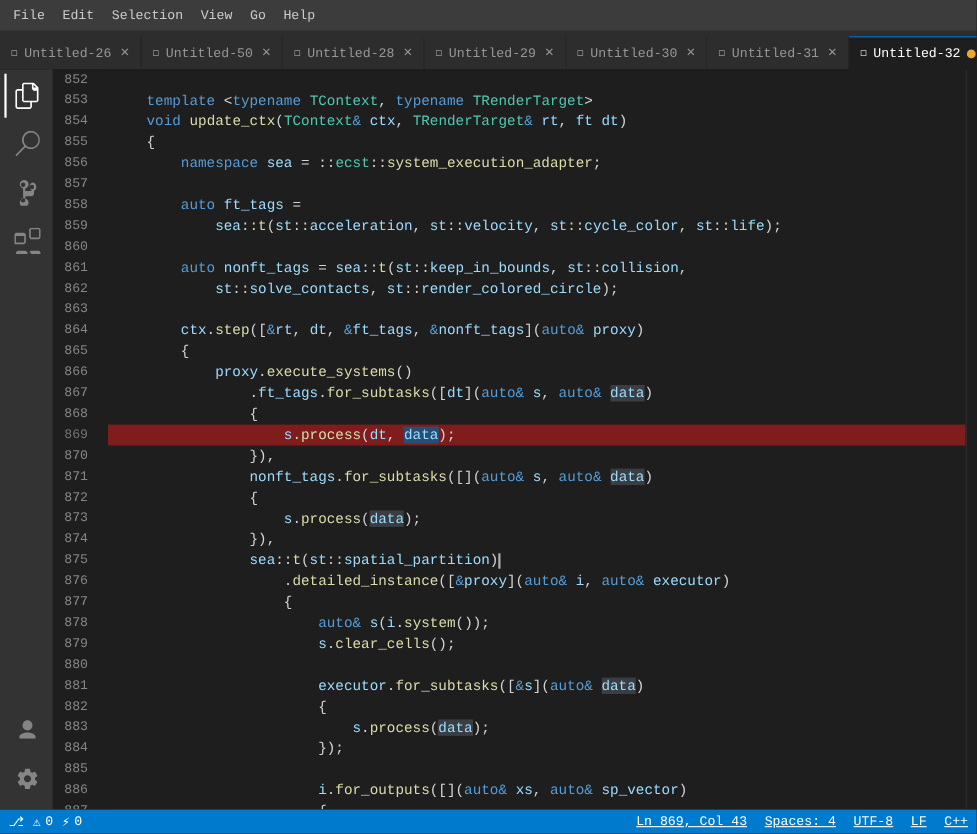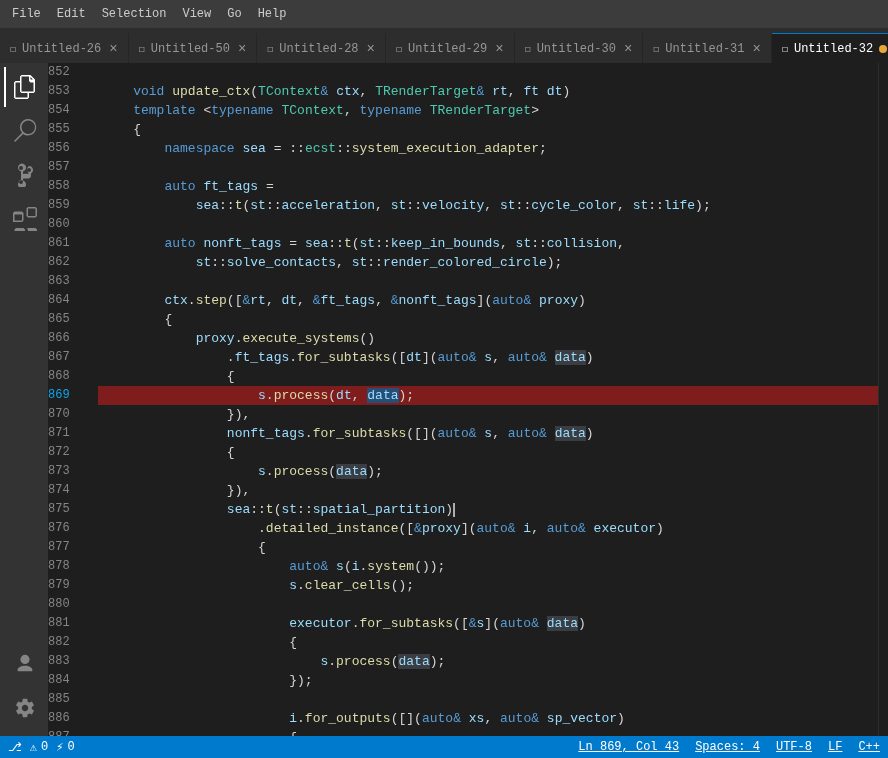--- a/index.html
+++ b/index.html
@@ -131,36 +131,36 @@
     }
     .code-content {
       flex: 1;
       overflow: hidden;
       display: flex;
     }
     .line-numbers {
       width: 50px;
       background: #1e1e1e;
       padding-right: 8px;
-      text-align: left;
+      text-align: right;
       color: #858585;
       font-size: 12px;
       line-height: 19px;
       flex-shrink: 0;
       padding-top: 0;
       user-select: none;
     }
     .line-number {
       height: 19px;
       padding-right: 10px;
       font-size: 12px;
       color: #858585;
     }
     .line-number.current {
-      color: #0ea5e9;
+      color: #737373;
     }
     .code-lines {
       flex: 1;
       overflow-x: auto;
       overflow-y: hidden;
     }
     .code-line {
       height: 19px;
       line-height: 19px;
       white-space: pre;
@@ -368,23 +368,23 @@
         <div class="line-number">885</div>
         <div class="line-number">886</div>
         <div class="line-number">887</div>
 
       </div>
 
       <div class="code-lines">
 
         <div class="code-line">&nbsp;</div>
 
+        <div class="code-line">    <span class="kw">template</span> &lt;<span class="kw">typename</span> <span class="type">TContext</span>, <span class="kw">typename</span> <span class="type">TRenderTarget</span>&gt;</div>
+
         <div class="code-line">    <span class="kw">void</span> <span class="fn">update_ctx</span>(<span class="type">TContext</span><span class="amp">&amp;</span> <span class="var">ctx</span>, <span class="type">TRenderTarget</span><span class="amp">&amp;</span> <span class="var">rt</span>, <span class="var">ft</span> <span class="var">dt</span>)</div>
-
-        <div class="code-line">    <span class="kw">template</span> &lt;<span class="kw">typename</span> <span class="type">TContext</span>, <span class="kw">typename</span> <span class="type">TRenderTarget</span>&gt;</div>
 
         <div class="code-line">    <span class="punc">{</span></div>
 
         <div class="code-line">        <span class="kw">namespace</span> <span class="var">sea</span> <span class="op">=</span> <span class="punc">::</span><span class="ns">ecst</span><span class="punc">::</span><span class="fn">system_execution_adapter</span><span class="punc">;</span></div>
 
         <div class="code-line">&nbsp;</div>
 
         <div class="code-line">        <span class="kw">auto</span> <span class="var">ft_tags</span> <span class="op">=</span></div>
 
         <div class="code-line">            <span class="var">sea</span><span class="punc">::</span><span class="fn">t</span>(<span class="var">st</span><span class="punc">::</span><span class="var">acceleration</span>, <span class="var">st</span><span class="punc">::</span><span class="var">velocity</span>, <span class="var">st</span><span class="punc">::</span><span class="var">cycle_color</span>, <span class="var">st</span><span class="punc">::</span><span class="var">life</span>)<span class="punc">;</span></div>

